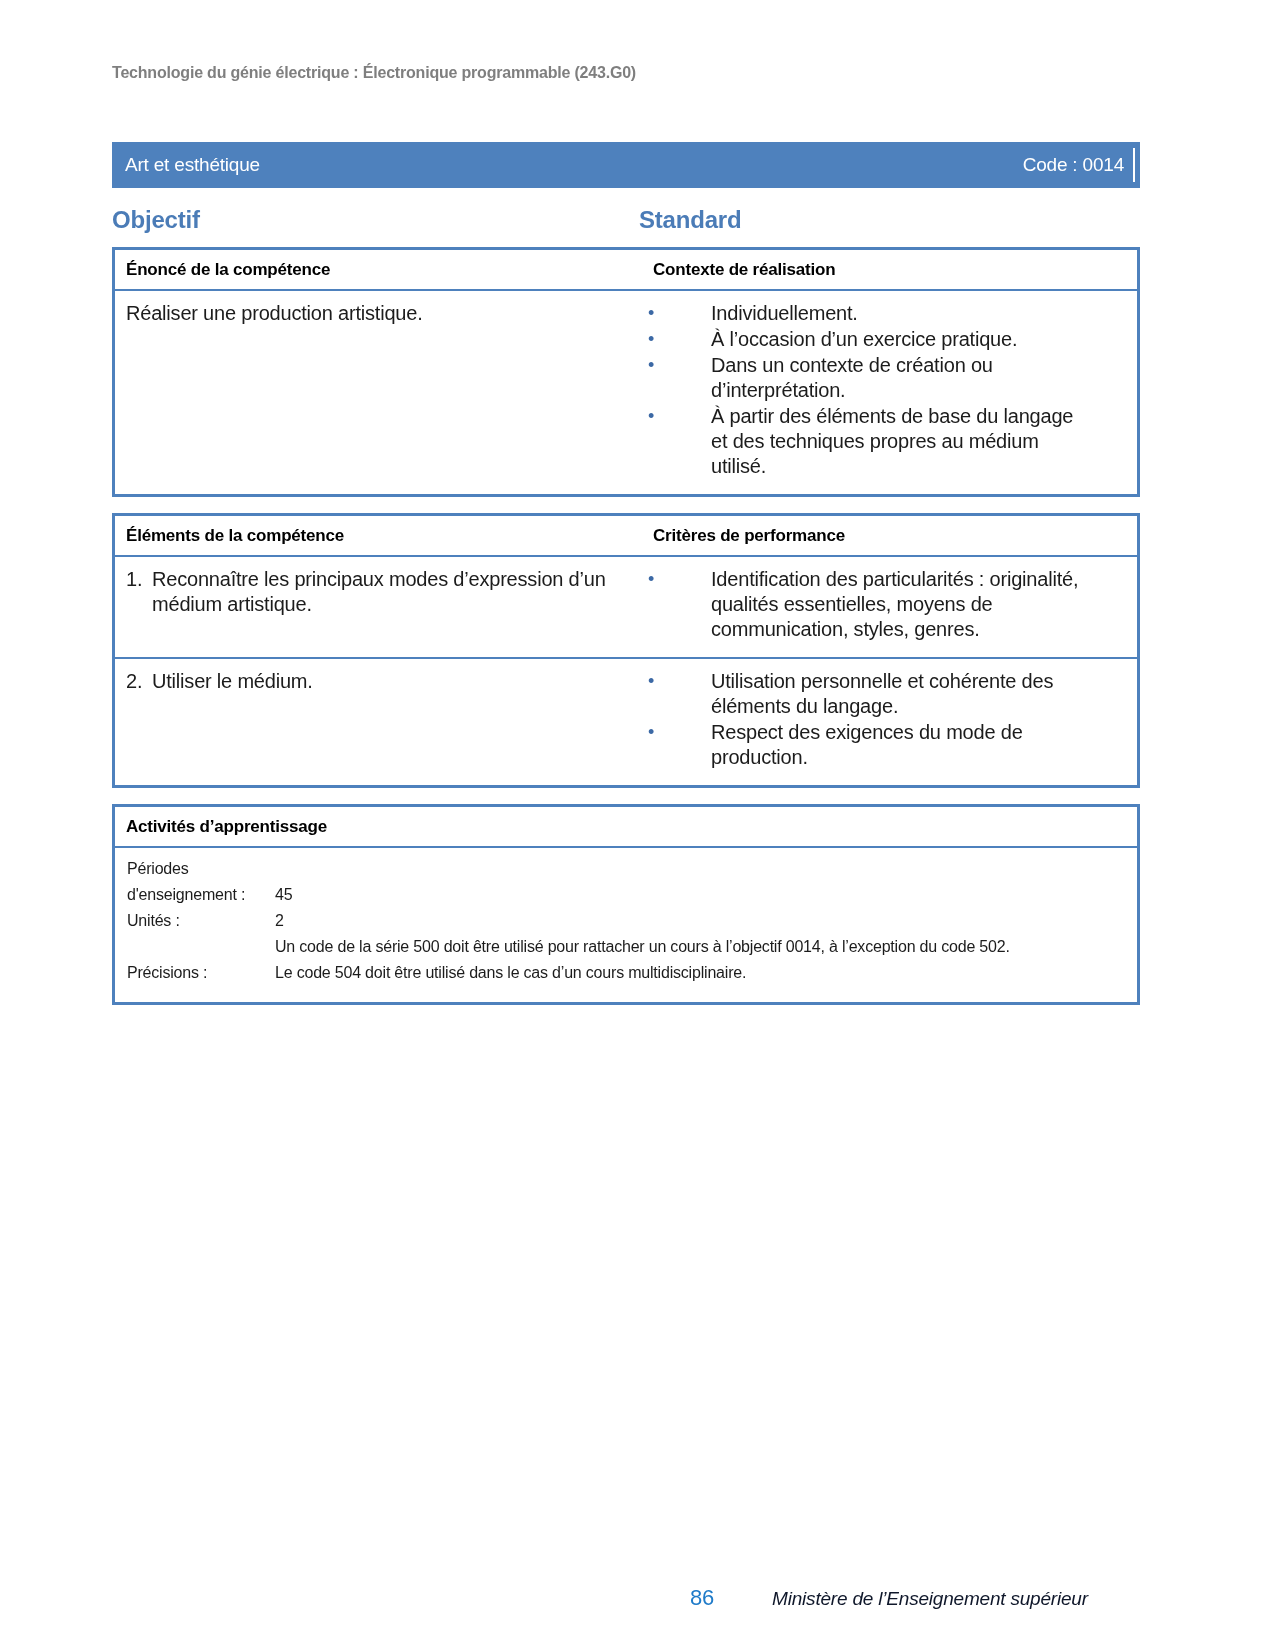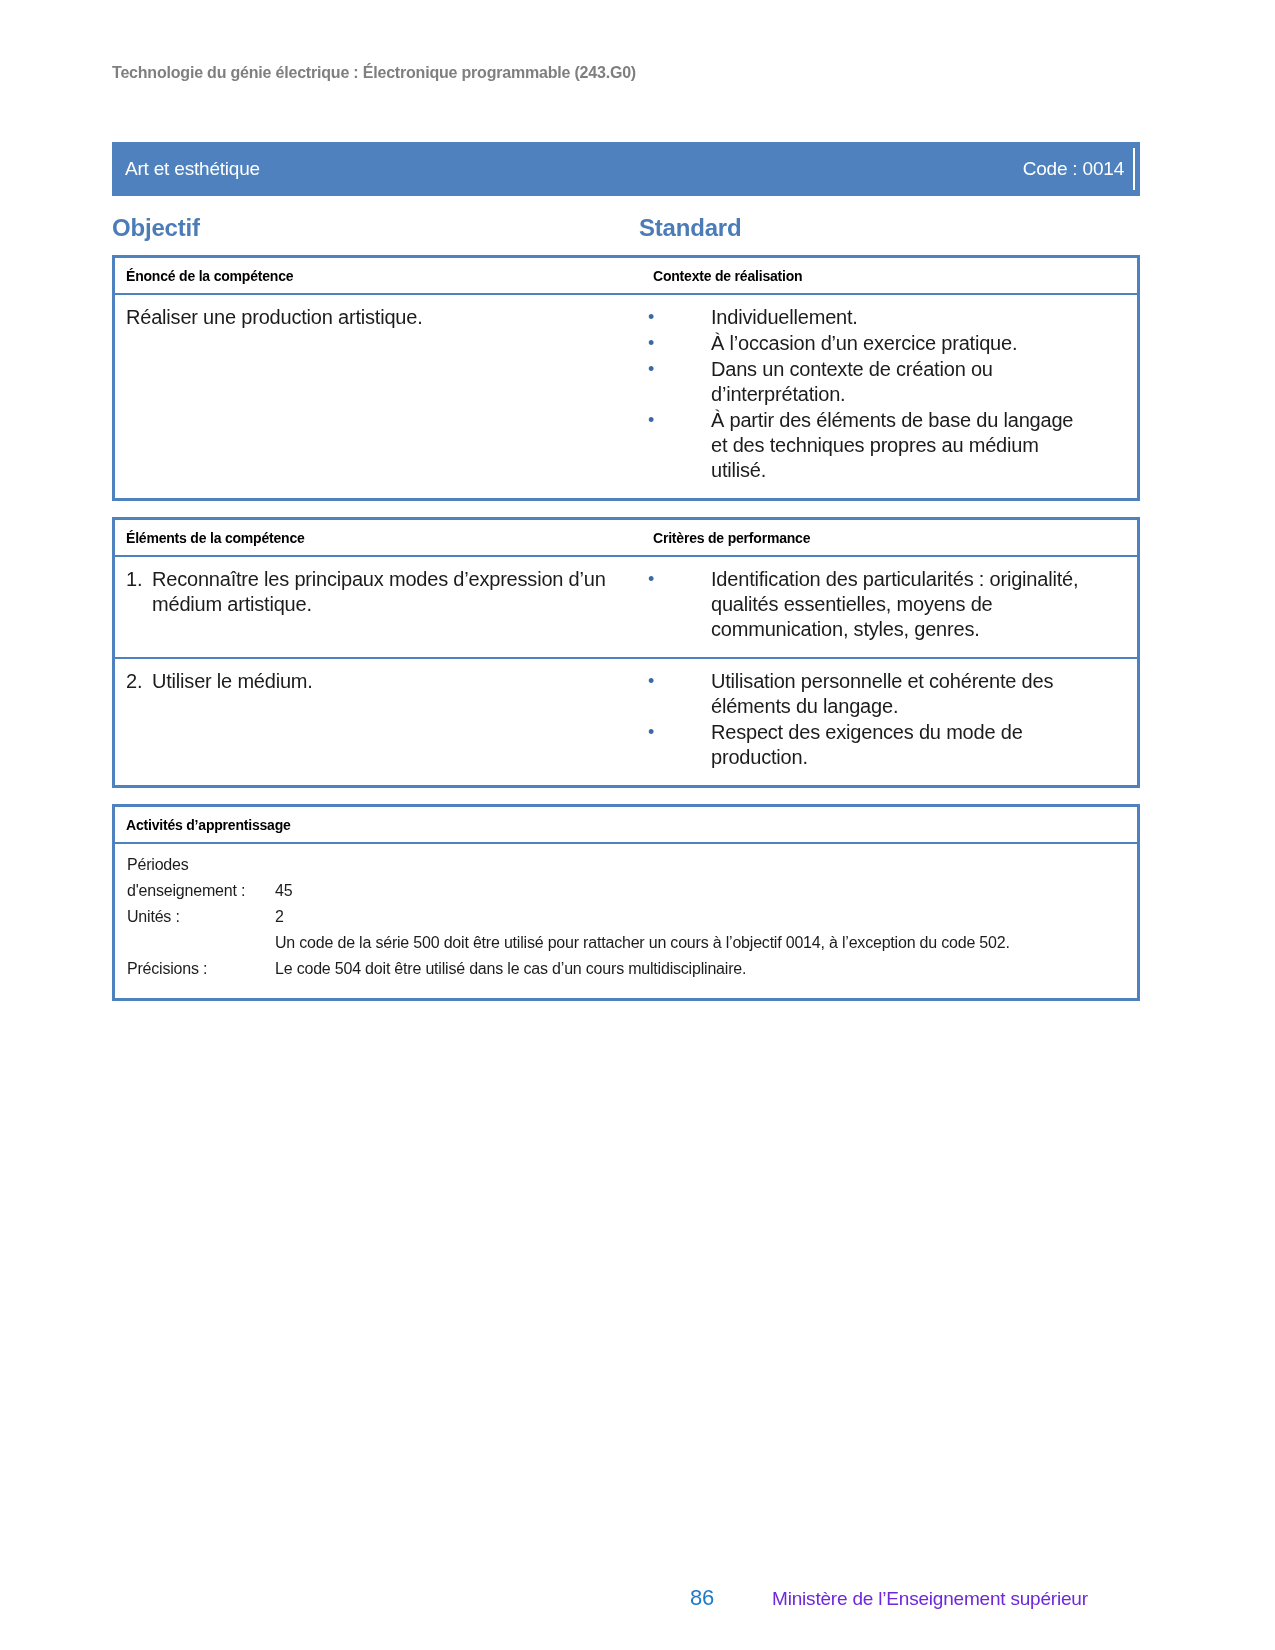--- a/index.html
+++ b/index.html
@@ -9,42 +9,42 @@
     font-family:"Liberation Sans", sans-serif;
     color:#1c1c1c; letter-spacing:-0.2px;
   }
   .content { position:absolute; left:112px; top:0; width:1028px; }
 
   .doc-header {
     margin-top:64px; font-size:16px; font-weight:bold; color:#7f7f7f;
   }
 
   .banner {
-    margin-top:60px; height:54px; background:#4e81bd; color:#ffffff;
+    margin-top:60px; height:46px; background:#4e81bd; color:#ffffff;
     display:flex; align-items:center; justify-content:space-between;
     padding:0 16px 0 13px; font-size:19px; position:relative;
   }
   .banner .caret {
     position:absolute; right:5px; top:6px; bottom:6px; width:2px; background:#ffffff;
   }
 
   .col-headings { display:flex; margin-top:18px; }
   .col-headings .h {
     font-size:24px; font-weight:bold; color:#4b7cb7;
   }
   .col-headings .h.left { flex:0 0 527px; }
 
   .tbl {
     border:3px solid #4e81bd; background:#ffffff; margin-top:13px;
   }
   .tbl + .tbl { margin-top:16px; }
 
   .tbl .hdr-row { display:flex; border-bottom:2px solid #4e81bd; }
   .tbl .hdr-cell {
-    font-size:14px; font-weight:bold; color:#000000;
+    font-size:17px; font-weight:bold; color:#000000;
     padding:10px 10px 9px 11px;
   }
   .tbl .hdr-cell.left { flex:0 0 527px; }
   .tbl .body-row { display:flex; }
   .tbl .body-row + .body-row { border-top:2px solid #4e81bd; }
   .tbl .cell { padding:10px 8px 14px 11px; font-size:20px; line-height:25px; }
   .tbl .cell.left { flex:0 0 527px; }
   .tbl .cell.right { flex:1; padding-left:0; }
 
   ul.blist { list-style:none; }
@@ -69,21 +69,21 @@
   .meta-value { margin-left:16px; }
   .meta-value.num45 { margin-left:16px; }
   .precisions { margin-left:16px; max-width:826px; }
   .precisions p { margin:0; }
 
   .footer {
     position:absolute; top:1585px; left:690px;
     display:flex; align-items:baseline;
   }
   .page-num { color:#1f7bc9; font-size:22px; }
-  .ministry { color:#6d28d9; font-size:19px; margin-left:58px; }
+  .ministry { color:#0f172a; font-size:19px; margin-left:58px;font-style:italic; }
 </style>
 </head>
 <body>
 
 <div class="content">
 
   <div class="doc-header">Technologie du génie électrique : Électronique programmable (243.G0)</div>
 
   <div class="banner">
     <span>Art et esthétique</span>

